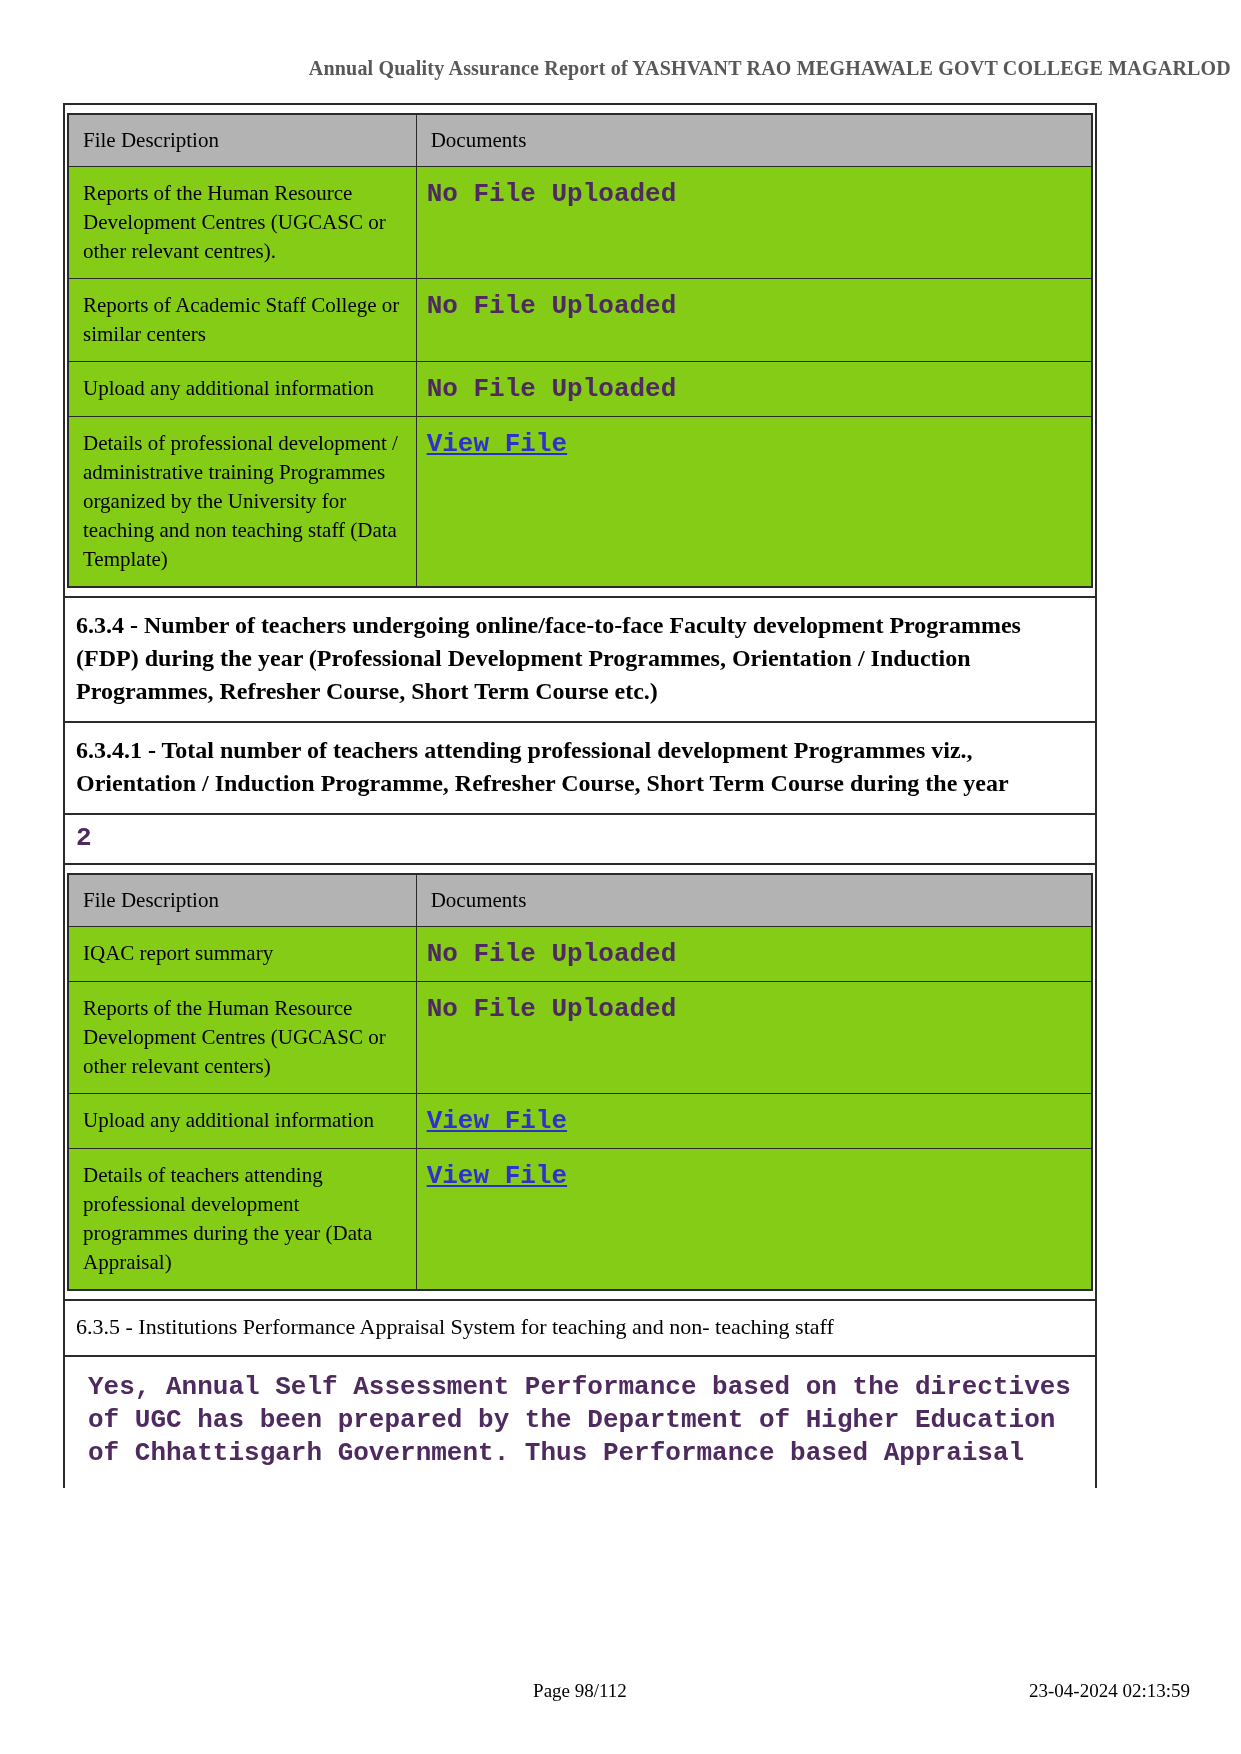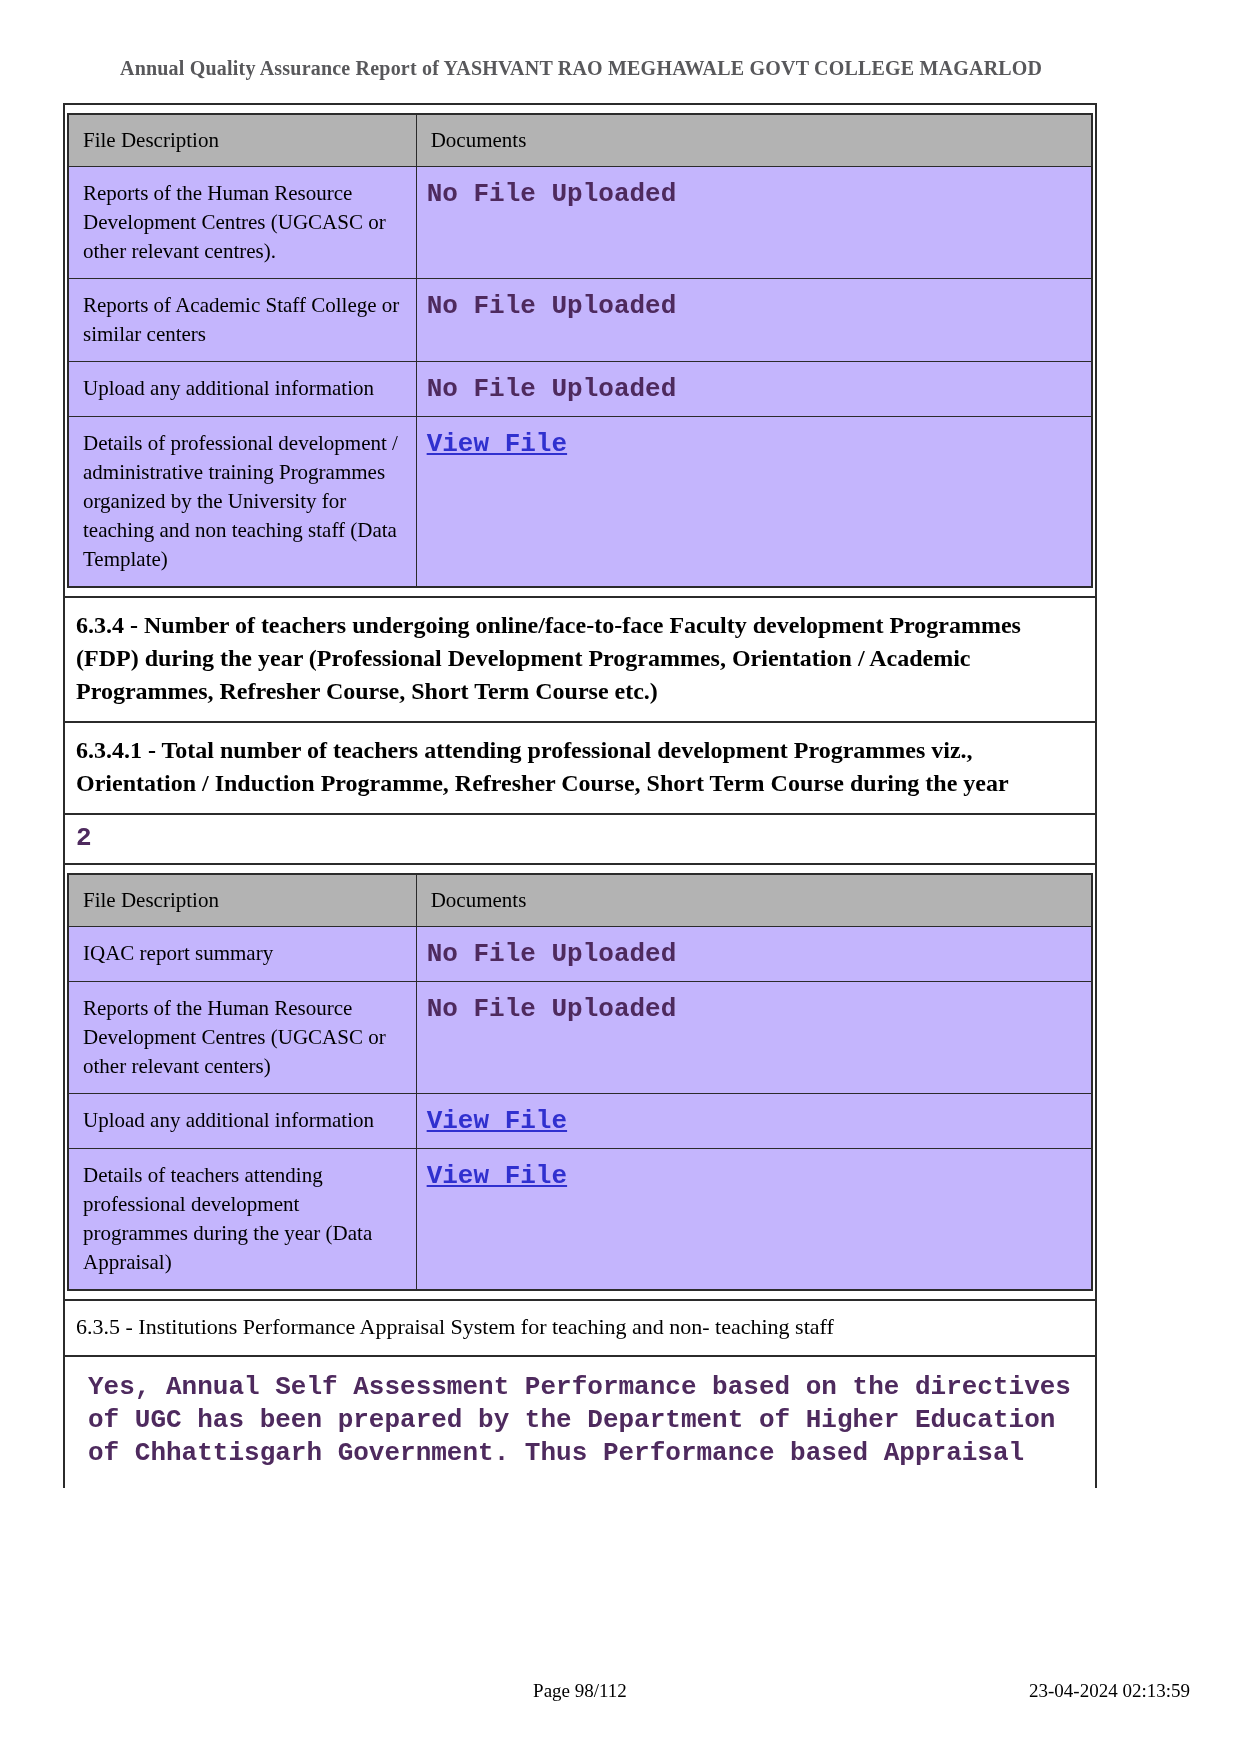--- a/index.html
+++ b/index.html
@@ -8,21 +8,21 @@
     width: 1241px; height: 1754px;
     position: relative;
     font-family: "Liberation Serif", serif;
     color: #000;
   }
 
   
   .doc-header {
     position: absolute;
     top: 57px; left: 120px; right: 10px;
-    text-align: left;
+    text-align: right;
     font-size: 20px;
     font-weight: bold;
     color: #58585b;
     letter-spacing: 0.2px;
   }
 
   
   .content {
     position: absolute;
     left: 63px; top: 103px;
@@ -45,21 +45,21 @@
     border: 1px solid #2b2b2b;
     vertical-align: top;
     text-align: left;
   }
   table.file-table th {
     background: #b3b3b3;
     font-weight: normal;
     font-size: 21px;
     padding: 13px 14px;
   }
-  table.file-table td { background: #c4b5fd; }
+  table.file-table td { background: #84cc16; }
   td.desc {
     width: 34%;
     font-size: 21px;
     line-height: 29px;
     padding: 12px 14px;
   }
   td.doc {
     text-align: center;
     padding: 12px 10px;
   }
@@ -153,21 +153,21 @@
           <td class="desc">Details of professional development / administrative training Programmes organized by the University for teaching and non teaching staff (Data Template)</td>
           <td class="doc">
             <a href="#" class="view-file">View File</a>
           </td>
         </tr>
       </tbody>
     </table>
   </div>
 
   <div class="section text-box">
-    <p>6.3.4 - Number of teachers undergoing online/face-to-face Faculty development Programmes (FDP) during the year (Professional Development Programmes, Orientation / Academic Programmes, Refresher Course, Short Term Course etc.)</p>
+    <p>6.3.4 - Number of teachers undergoing online/face-to-face Faculty development Programmes (FDP) during the year (Professional Development Programmes, Orientation / Induction Programmes, Refresher Course, Short Term Course etc.)</p>
   </div>
 
   <div class="section text-box">
     <p>6.3.4.1 - Total number of teachers attending professional development Programmes viz., Orientation / Induction Programme, Refresher Course, Short Term Course during the year</p>
   </div>
 
   <div class="section value-box">
     <p>2</p>
   </div>
 

